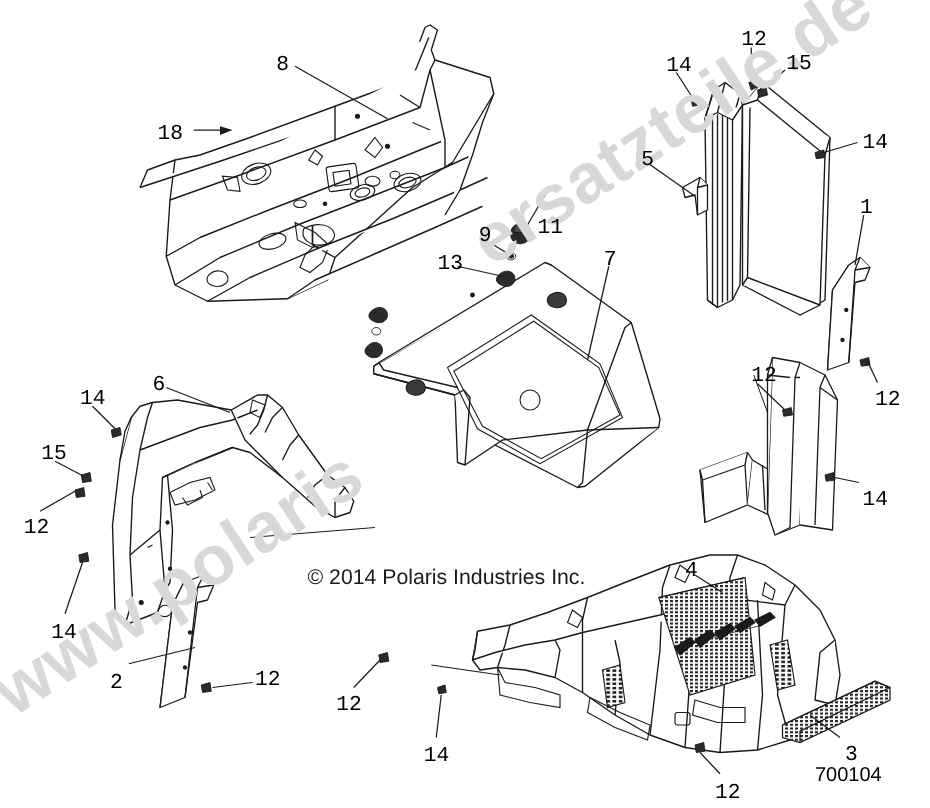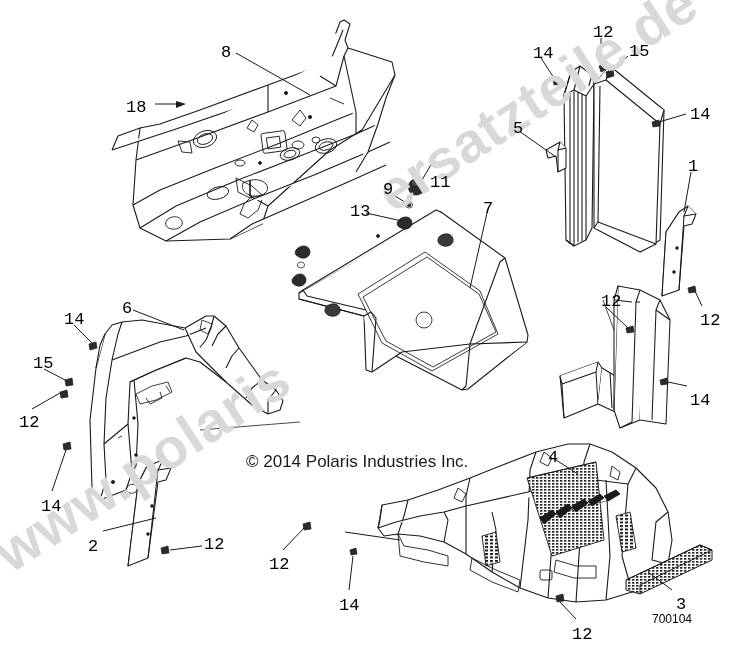--- a/index.html
+++ b/index.html
@@ -37,21 +37,21 @@
   .copyright {
     position: absolute;
     font-family: "Liberation Sans", sans-serif;
     font-size: 17px;
     color: #1a1a1a;
     white-space: nowrap;
   }
   .partnumber {
     position: absolute;
     font-family: "Liberation Sans", sans-serif;
-    font-size: 12px;
+    font-size: 16px;
     color: #000000;
     white-space: nowrap;
   }
   .wm-layer {
     position: absolute;
     left: 0; top: 0;
     width: 744px;
     height: 646px;
     pointer-events: none;
   }

